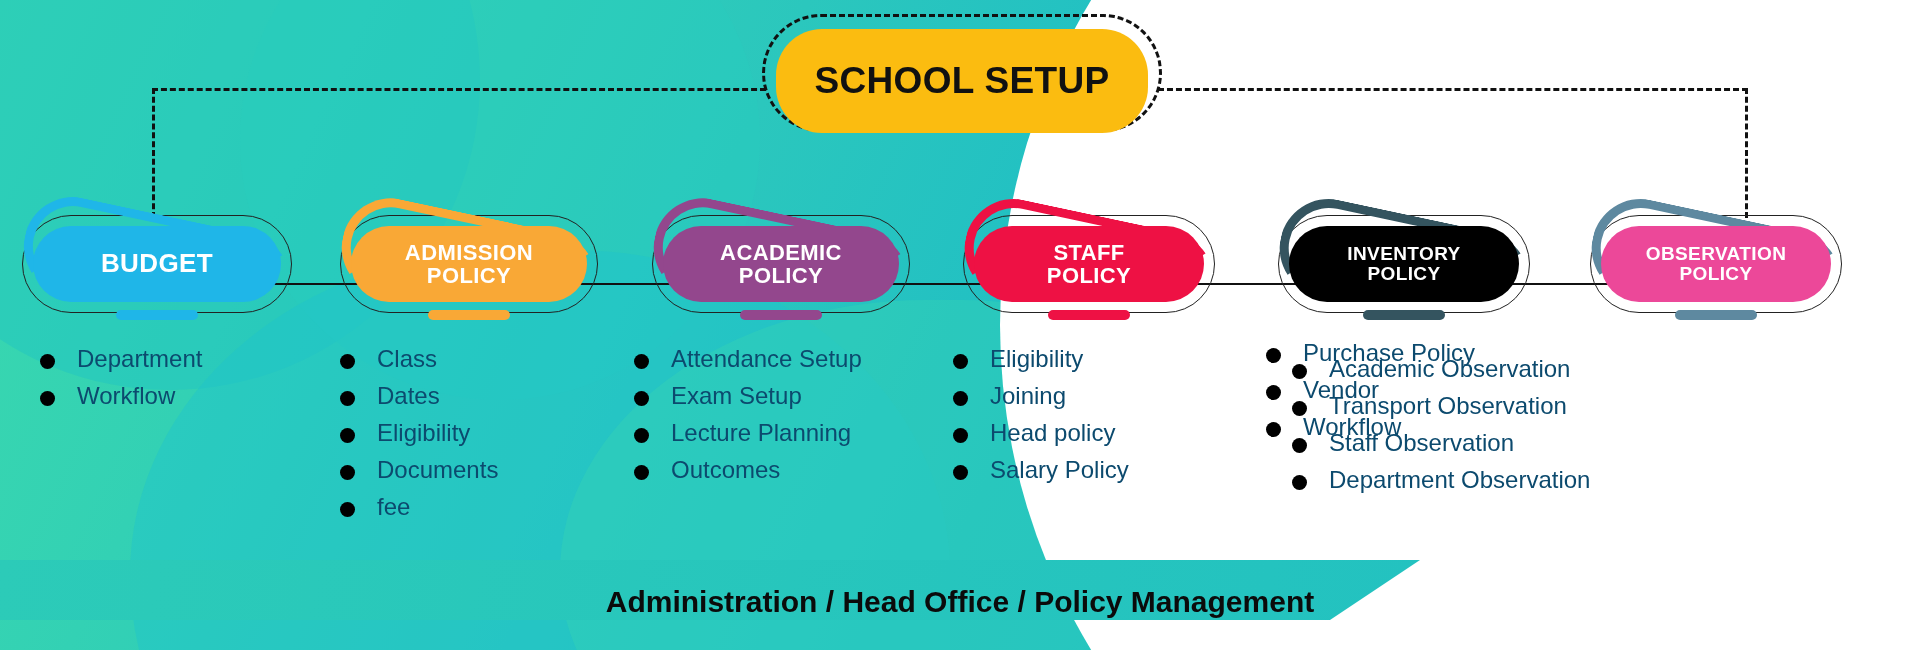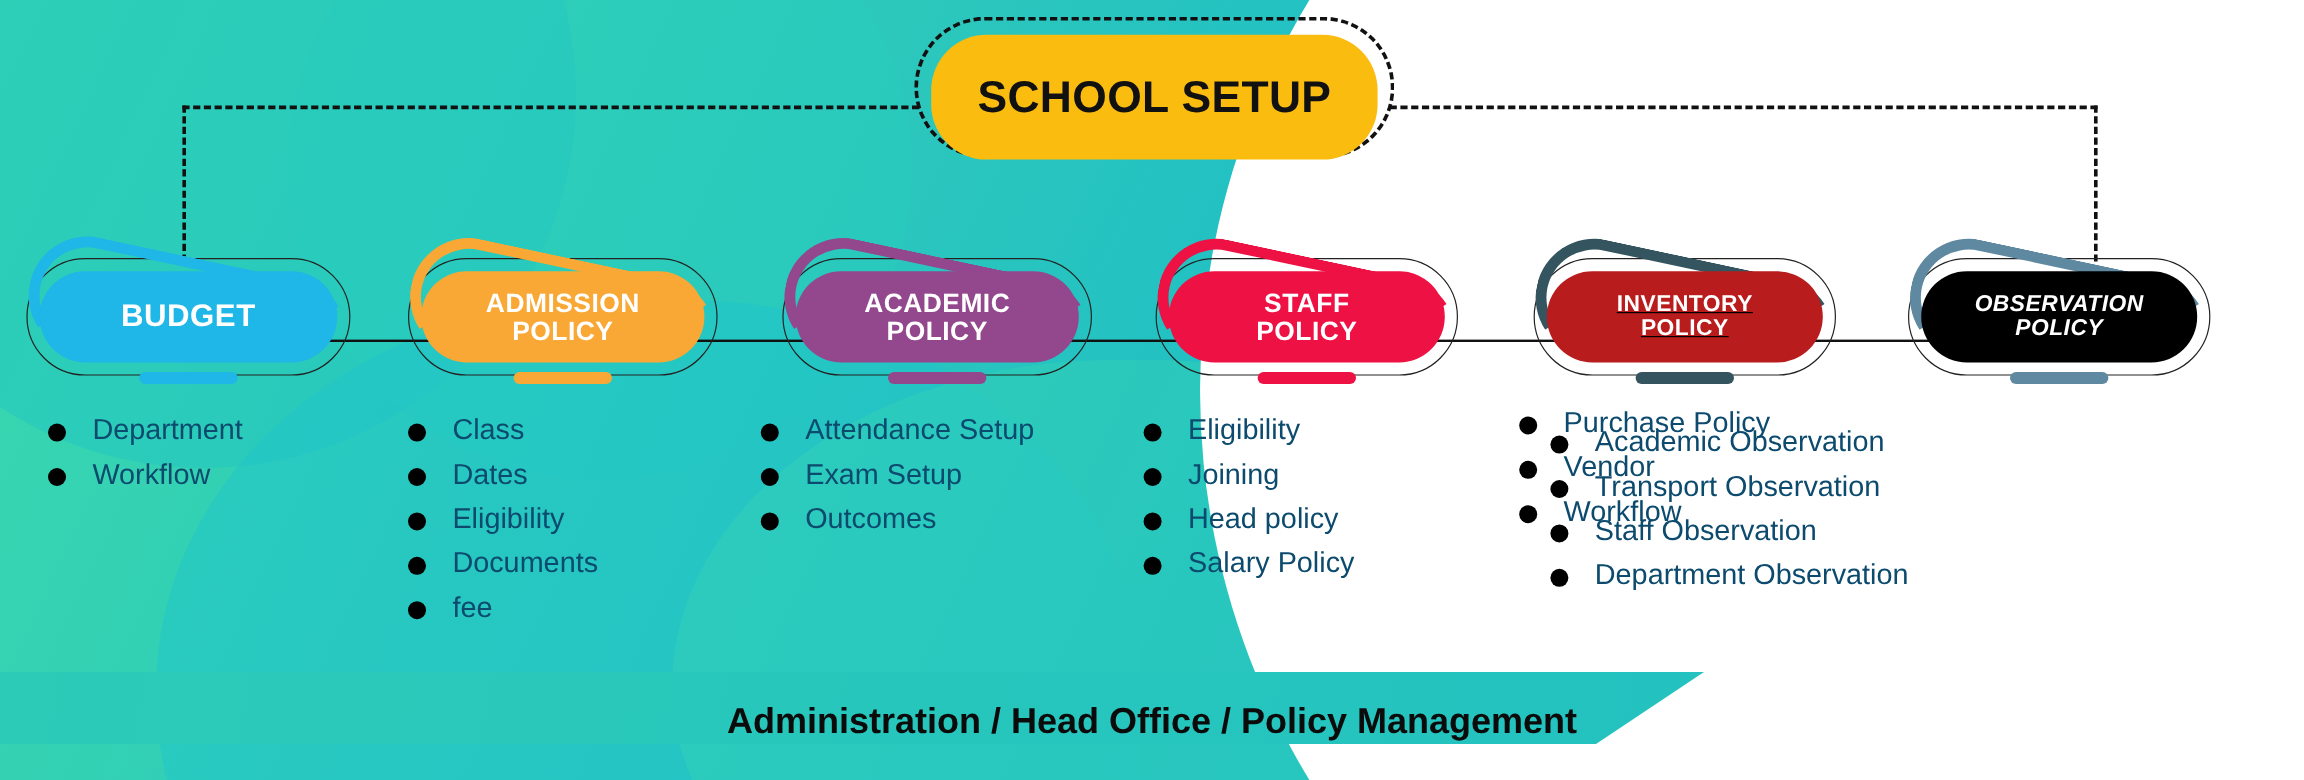--- a/index.html
+++ b/index.html
@@ -207,20 +207,24 @@
       <div class="li">
         <span class="dot"></span>
         <span class="li-text">Attendance Setup</span>
       </div>
       <div class="li">
         <span class="dot"></span>
         <span class="li-text">Exam Setup</span>
       </div>
       <div class="li">
         <span class="dot"></span>
+        <span class="li-text">Lecture Planning</span>
+      </div>
+      <div class="li">
+        <span class="dot"></span>
         <span class="li-text">Outcomes</span>
       </div>
     </div>
   </div>
 
   <div class="node" style="left:963px;width:252px;">
     <div class="ring"></div>
     <div class="ring-color" style="border-color:#ee1144;"></div>
     <div class="chip" style="background:#ee1144;">
       <span>
@@ -245,21 +249,21 @@
       <div class="li">
         <span class="dot"></span>
         <span class="li-text">Salary Policy</span>
       </div>
     </div>
   </div>
 
   <div class="node" style="left:1278px;width:252px;">
     <div class="ring"></div>
     <div class="ring-color" style="border-color:#34545f;"></div>
-    <div class="chip small" style="background:#b91c1c;text-decoration:underline;">
+    <div class="chip small" style="background:#000000;text-decoration:underline;">
       <span>
         <span>INVENTORY</span><br>
         <span>POLICY</span>
       </span>
     </div>
     <div class="underbar" style="background:#34545f;"></div>
     <div class="list" style="left:-12px;top:124px;">
       <div class="li">
         <span class="dot"></span>
         <span class="li-text">Purchase Policy</span>
@@ -271,21 +275,21 @@
       <div class="li">
         <span class="dot"></span>
         <span class="li-text">Workflow</span>
       </div>
     </div>
   </div>
 
   <div class="node" style="left:1590px;width:252px;">
     <div class="ring"></div>
     <div class="ring-color" style="border-color:#5e89a0;"></div>
-    <div class="chip small" style="background:#000000;font-style:italic;">
+    <div class="chip small" style="background:#ec4899;">
       <span>
         <span>OBSERVATION</span><br>
         <span>POLICY</span>
       </span>
     </div>
     <div class="underbar" style="background:#5e89a0;"></div>
     <div class="list" style="left:-298px;top:140px;">
       <div class="li">
         <span class="dot"></span>
         <span class="li-text">Academic Observation</span>

